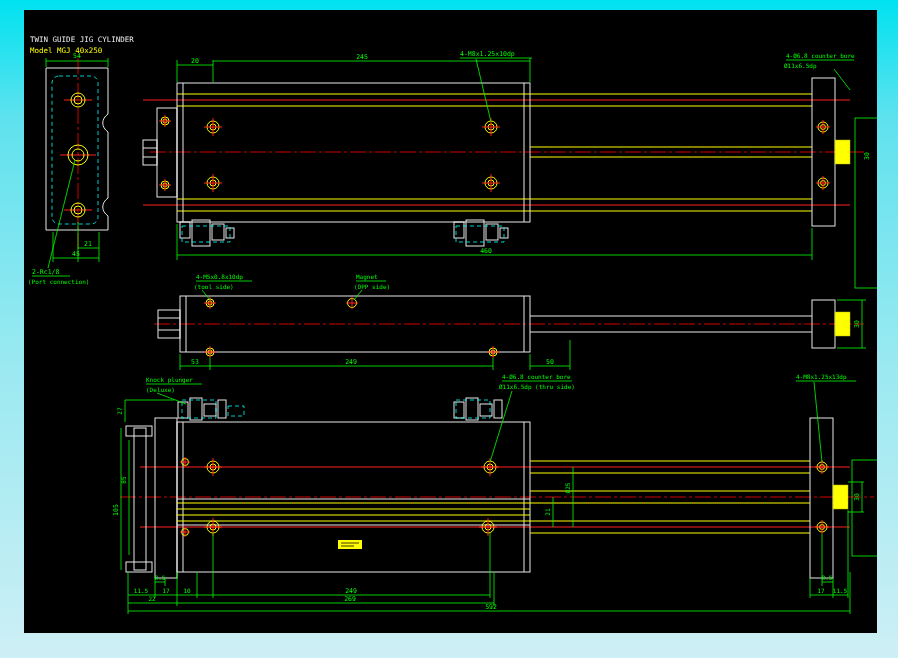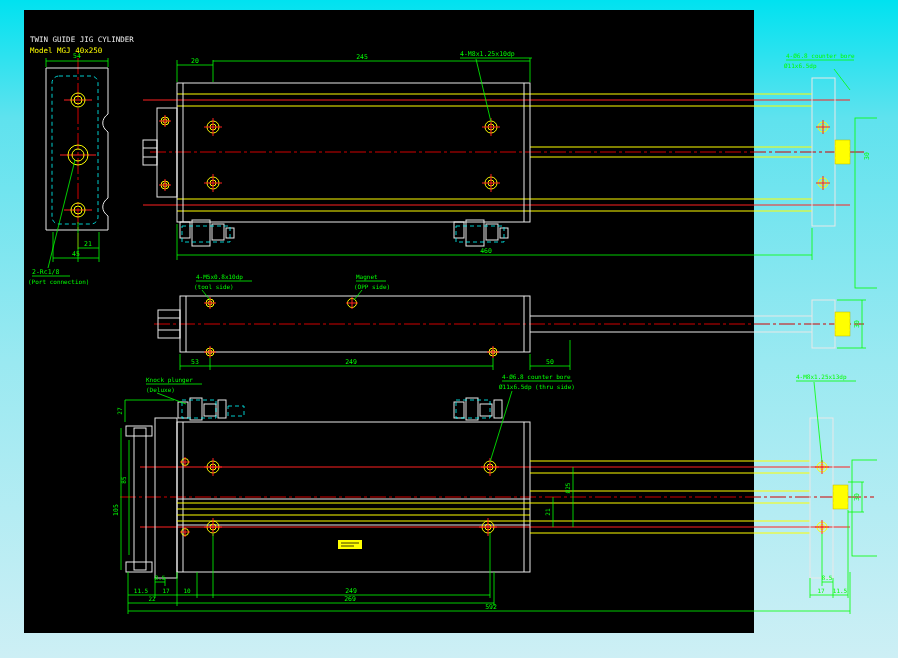--- a/index.html
+++ b/index.html
@@ -2,21 +2,21 @@
 <html><head>
 <meta charset="utf-8">
 <style>
   html,body{margin:0;padding:0;}
   body{
     width:898px;height:658px;overflow:hidden;
     background:linear-gradient(180deg,#00e2f0 0%,#5fe2ee 18%,#9ae9f1 55%,#cdeff5 100%);
     font-family:"DejaVu Sans Mono","Liberation Mono",monospace;
   }
   .canvas{
-    position:absolute;left:24px;top:10px;width:730px;height:623px;
+    position:absolute;left:24px;top:10px;width:853px;height:623px;
     background:#000;
     text-align:right;
   }
   svg text{font-family:"DejaVu Sans Mono","Liberation Mono",monospace;}
   .w{stroke:#e8e8e8;fill:none;stroke-width:1;}
   .y{stroke:#ffff00;fill:none;stroke-width:1;}
   .yf{fill:#ffff00;stroke:#b8b800;stroke-width:0.5;}
   .r{stroke:#ff2020;fill:none;stroke-width:1;}
   .rc{stroke:#d00000;fill:none;stroke-width:1;stroke-dasharray:16 3 3 3;}
   .g{stroke:#00ff00;fill:none;stroke-width:0.8;}

